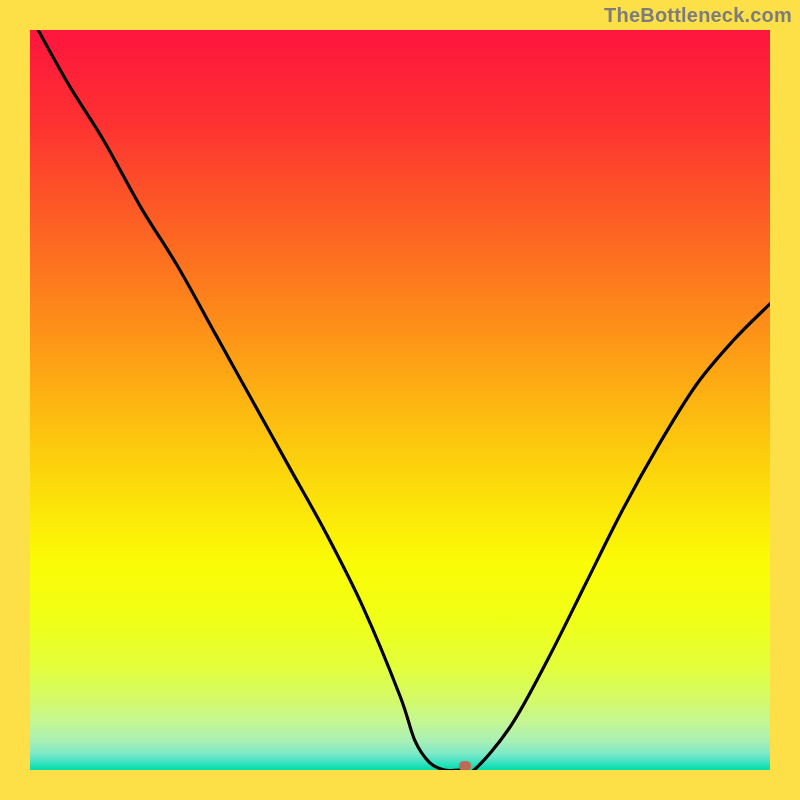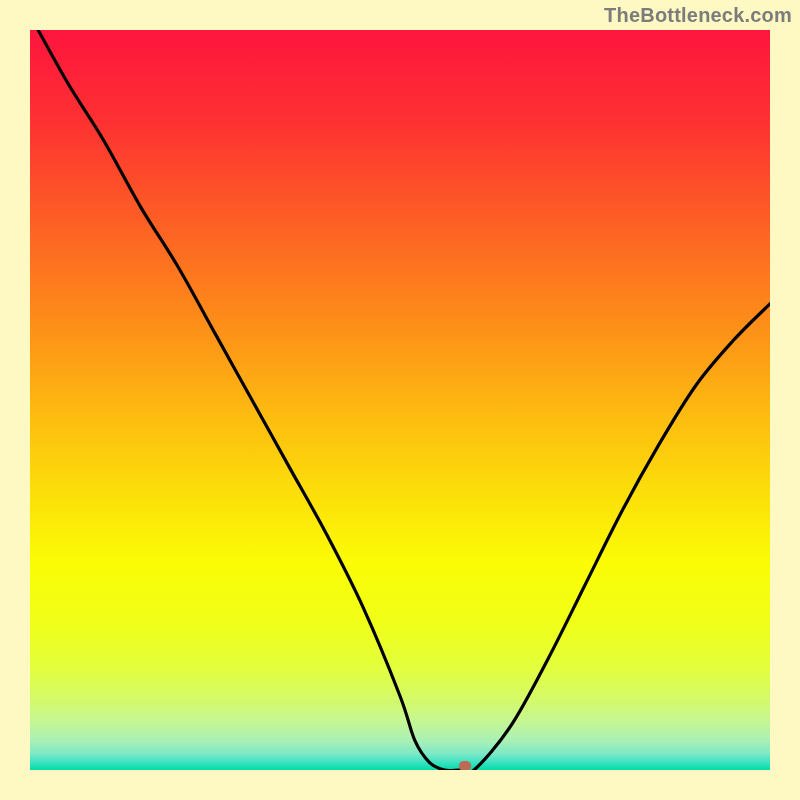--- a/index.html
+++ b/index.html
@@ -9,21 +9,21 @@
     height: 800px;
     background: #000;
     overflow: hidden;
   }
   .frame {
     position: absolute;
     left: 0;
     top: 0;
     width: 800px;
     height: 800px;
-    background: #fef9c3;
+    background: #fde047;
   }
   .plot-clip {
     position: absolute;
     left: 30px;
     top: 30px;
     width: 740px;
     height: 740px;
     overflow: hidden;
   }
   .gradient {

